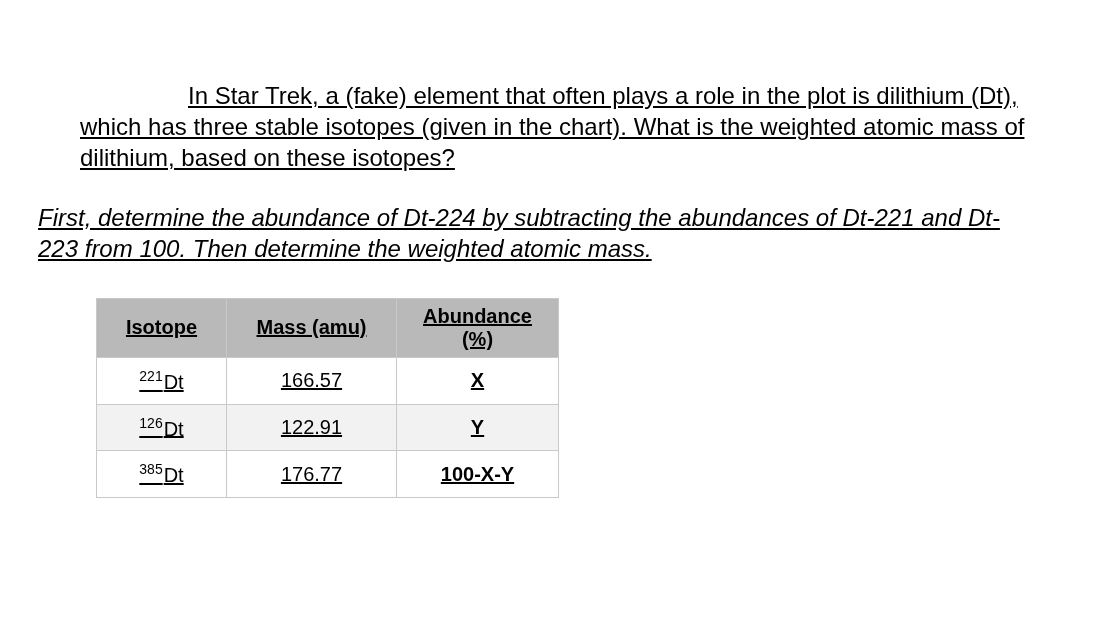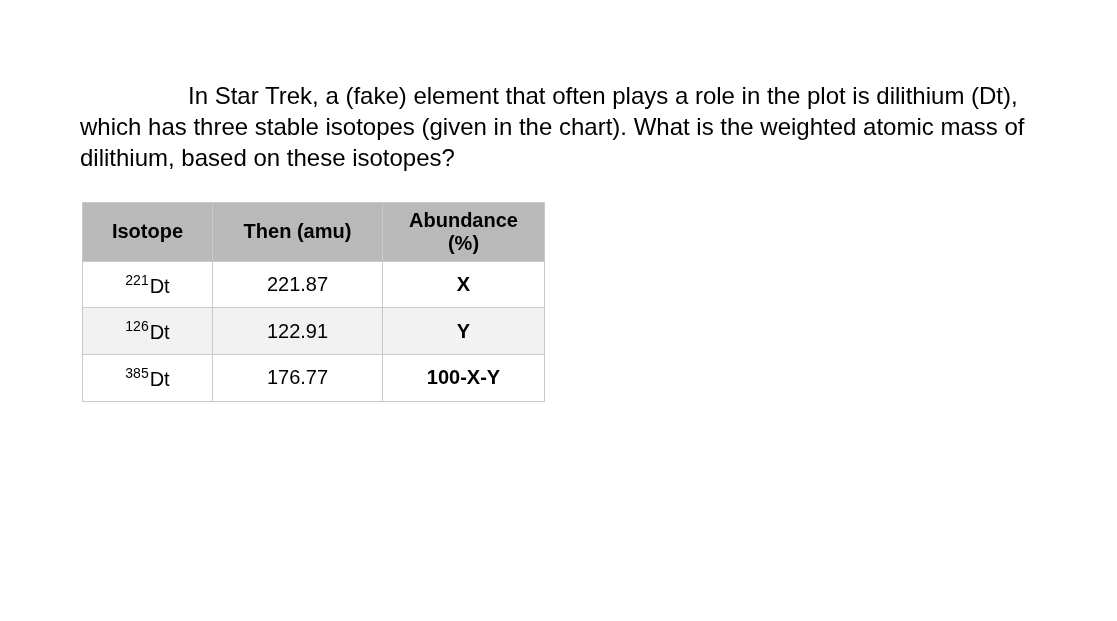--- a/index.html
+++ b/index.html
@@ -7,40 +7,41 @@
     margin: 0;
     padding: 0;
     width: 1117px;
     height: 621px;
     background: #ffffff;
     font-family: "Helvetica Neue", Helvetica, Arial, sans-serif;
     color: #000;
   }
   .page {
     padding: 80px 80px 0 80px;
+    text-decoration: underline;
   }
   .question {
     font-size: 24px;
     line-height: 1.3;
     margin-bottom: 28px;
   }
   .question .indent {
     display: inline-block;
     width: 108px;
   }
   .instruction {
     font-size: 24px;
     font-style: italic;
     line-height: 1.3;
     margin: 0 0 34px -42px;
   }
   .isotope-table {
     border-collapse: collapse;
     font-size: 20px;
-    margin-left: 2px;
+    margin-left: 16px;
   }
   .isotope-table th,
   .isotope-table td {
     border: 1px solid #c9c9c9;
     text-align: center;
     vertical-align: middle;
   }
   .isotope-table th {
     background: #b9b9b9;
     font-weight: bold;
@@ -67,38 +68,39 @@
 </style>
 </head>
 <body>
 
 <div class="page">
 
   <div class="question">
     <span class="indent"></span><span>In Star Trek, a (fake) element that often plays a role in the plot is dilithium (Dt), which has three stable isotopes (given in the chart). What is the weighted atomic mass of dilithium, based on these isotopes?</span>
   </div>
 
+  <div class="instruction">First, determine the abundance of Dt-224 by subtracting the abundances of Dt-221 and Dt-223 from 100. Then determine the weighted atomic mass.</div>
 
   <table class="isotope-table">
     <thead>
       <tr>
         <th class="col-iso">Isotope</th>
-        <th class="col-mass">Then (amu)</th>
+        <th class="col-mass">Mass (amu)</th>
         <th class="col-abund">
           <span>Abundance</span><br>
           <span>(%)</span>
         </th>
       </tr>
     </thead>
     <tbody>
       <tr>
         <td class="isocell">
           <span class="sup">221</span><span>Dt</span>
         </td>
-        <td>221.87</td>
+        <td>166.57</td>
         <td class="abund-bold">X</td>
       </tr>
       <tr>
         <td class="isocell">
           <span class="sup">126</span><span>Dt</span>
         </td>
         <td>122.91</td>
         <td class="abund-bold">Y</td>
       </tr>
       <tr>

